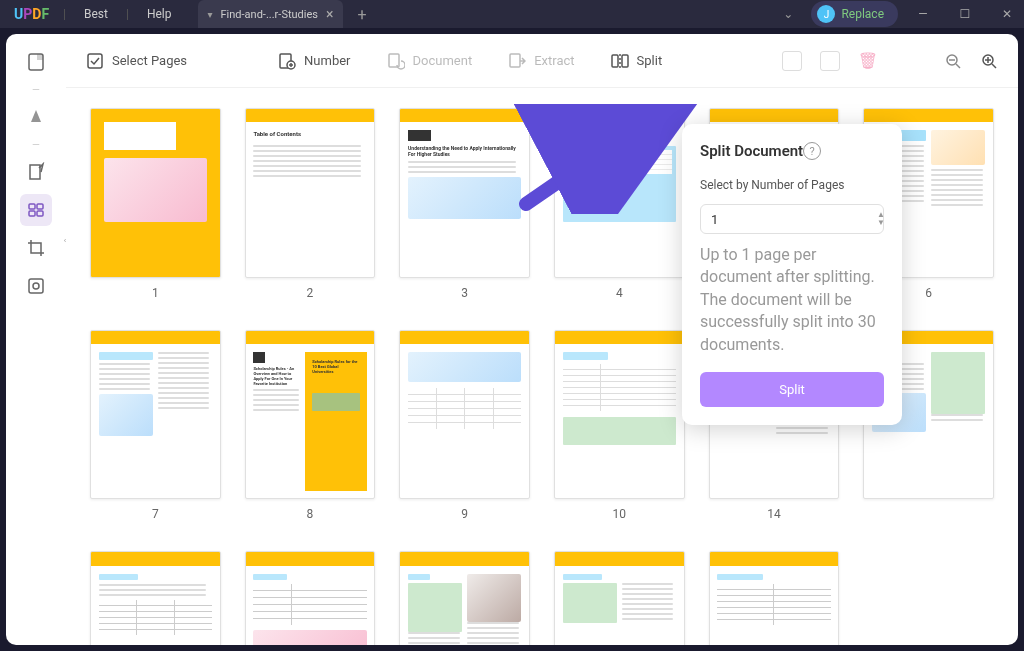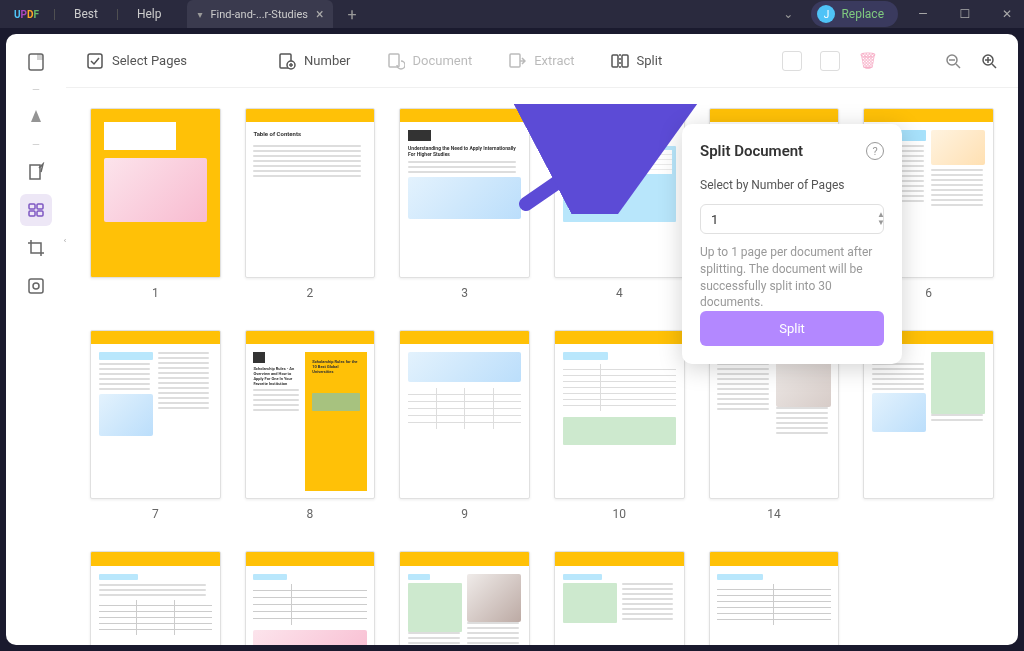--- a/index.html
+++ b/index.html
@@ -1,18 +1,18 @@
 <!DOCTYPE html>
 <html><head>
 <meta charset="utf-8">
 <style>
 *{box-sizing:border-box;margin:0;padding:0;font-family:-apple-system,Segoe UI,Roboto,sans-serif}
 body{background:#1a1a2e;overflow:hidden;width:1024px;height:651px;position:relative}
 .titlebar{height:28px;background:#2a2a3e;display:flex;align-items:center;color:#ccc;font-size:12px}
-.logo{padding:0 14px;font-weight:700;font-size:10px}
+.logo{padding:0 14px;font-weight:700;font-size:14px}
 .logo span:nth-child(1){color:#4fc3f7}.logo span:nth-child(2){color:#ab47bc}.logo span:nth-child(3){color:#ffa726}.logo span:nth-child(4){color:#66bb6a}
 .menu-item{padding:0 18px;cursor:pointer}
 .tab{display:flex;align-items:center;background:#3a3a4e;border-radius:6px 6px 0 0;padding:0 10px;height:28px;margin-left:8px;gap:8px;font-size:11px}
 .tab-dot{color:#999;font-size:10px}
 .tab-close{color:#aaa;font-size:14px;cursor:pointer}
 .tab-add{padding:0 14px;color:#999;font-size:16px;cursor:pointer}
 .title-right{margin-left:auto;display:flex;align-items:center;gap:8px}
 .chev{color:#999;padding:0 10px;cursor:pointer}
 .upgrade-pill{background:#3a3a5e;border-radius:14px;padding:4px 14px 4px 6px;display:flex;align-items:center;gap:6px;font-size:12px;color:#7fc97f;cursor:pointer}
 .avatar{width:18px;height:18px;border-radius:50%;background:#4fc3f7;color:#fff;font-size:10px;display:flex;align-items:center;justify-content:center}
@@ -41,28 +41,28 @@
 .th-bar{height:8%;background:#ffc107}
 .th-body{position:absolute;top:8%;left:0;right:0;bottom:0;padding:6%}
 .th-yellow{background:#ffc107}
 .th-txt{background:#ddd;height:2px;margin-bottom:3px;border-radius:1px}.th-txt.m{width:80%}.th-txt.l{width:95%}
 .th-img{background:linear-gradient(135deg,#e3f2fd,#bbdefb);border-radius:2px}
 .th-bluebox{background:#4fc3f7;border-radius:1px}
 .th-greenbox{background:#81c784;border-radius:1px}
 .th-tbl{display:grid;grid-template-columns:repeat(3,1fr);gap:1px;background:#ccc}
 .th-tbl>div{background:#fff;height:4px}
 .popover{position:absolute;top:90px;left:616px;width:220px;background:#fff;border-radius:10px;box-shadow:0 4px 24px rgba(0,0,0,.18);padding:18px;z-index:10}
-.pop-head{display:flex;justify-content:space-between;align-items:center;margin-bottom:18px}
+.pop-head{display:flex;align-items:center;margin-bottom:18px}
 .pop-title{font-size:15px;font-weight:600;color:#333}
 .pop-help{width:18px;height:18px;border:1.5px solid #999;border-radius:50%;display:flex;align-items:center;justify-content:center;font-size:11px;color:#999;cursor:pointer}
 .pop-label{font-size:12px;color:#555;margin-bottom:12px}
 .pop-input-row{display:flex;align-items:center;border:1px solid #e0e0e0;border-radius:6px;padding:6px 10px;margin-bottom:10px}
 .pop-input{flex:1;border:none;outline:none;font-size:13px;color:#333}
 .pop-spin{display:flex;flex-direction:column;gap:0;color:#999;font-size:8px;line-height:8px;cursor:pointer}
-.pop-hint{font-size:12px;color:#999;line-height:1.4;}
+.pop-hint{font-size:16px;color:#999;line-height:1.4;margin-bottom:16px}
 .pop-btn{width:100%;background:#b388ff;color:#fff;border:none;border-radius:6px;padding:10px;font-size:13px;cursor:pointer}
 .arrow{position:absolute;top:70px;left:440px;z-index:9;pointer-events:none}
 svg{display:block}
 </style>
 </head>
 <body>
 
 <div class="titlebar">
   <div class="logo">
     <span>U</span><span>P</span><span>D</span><span>F</span>

